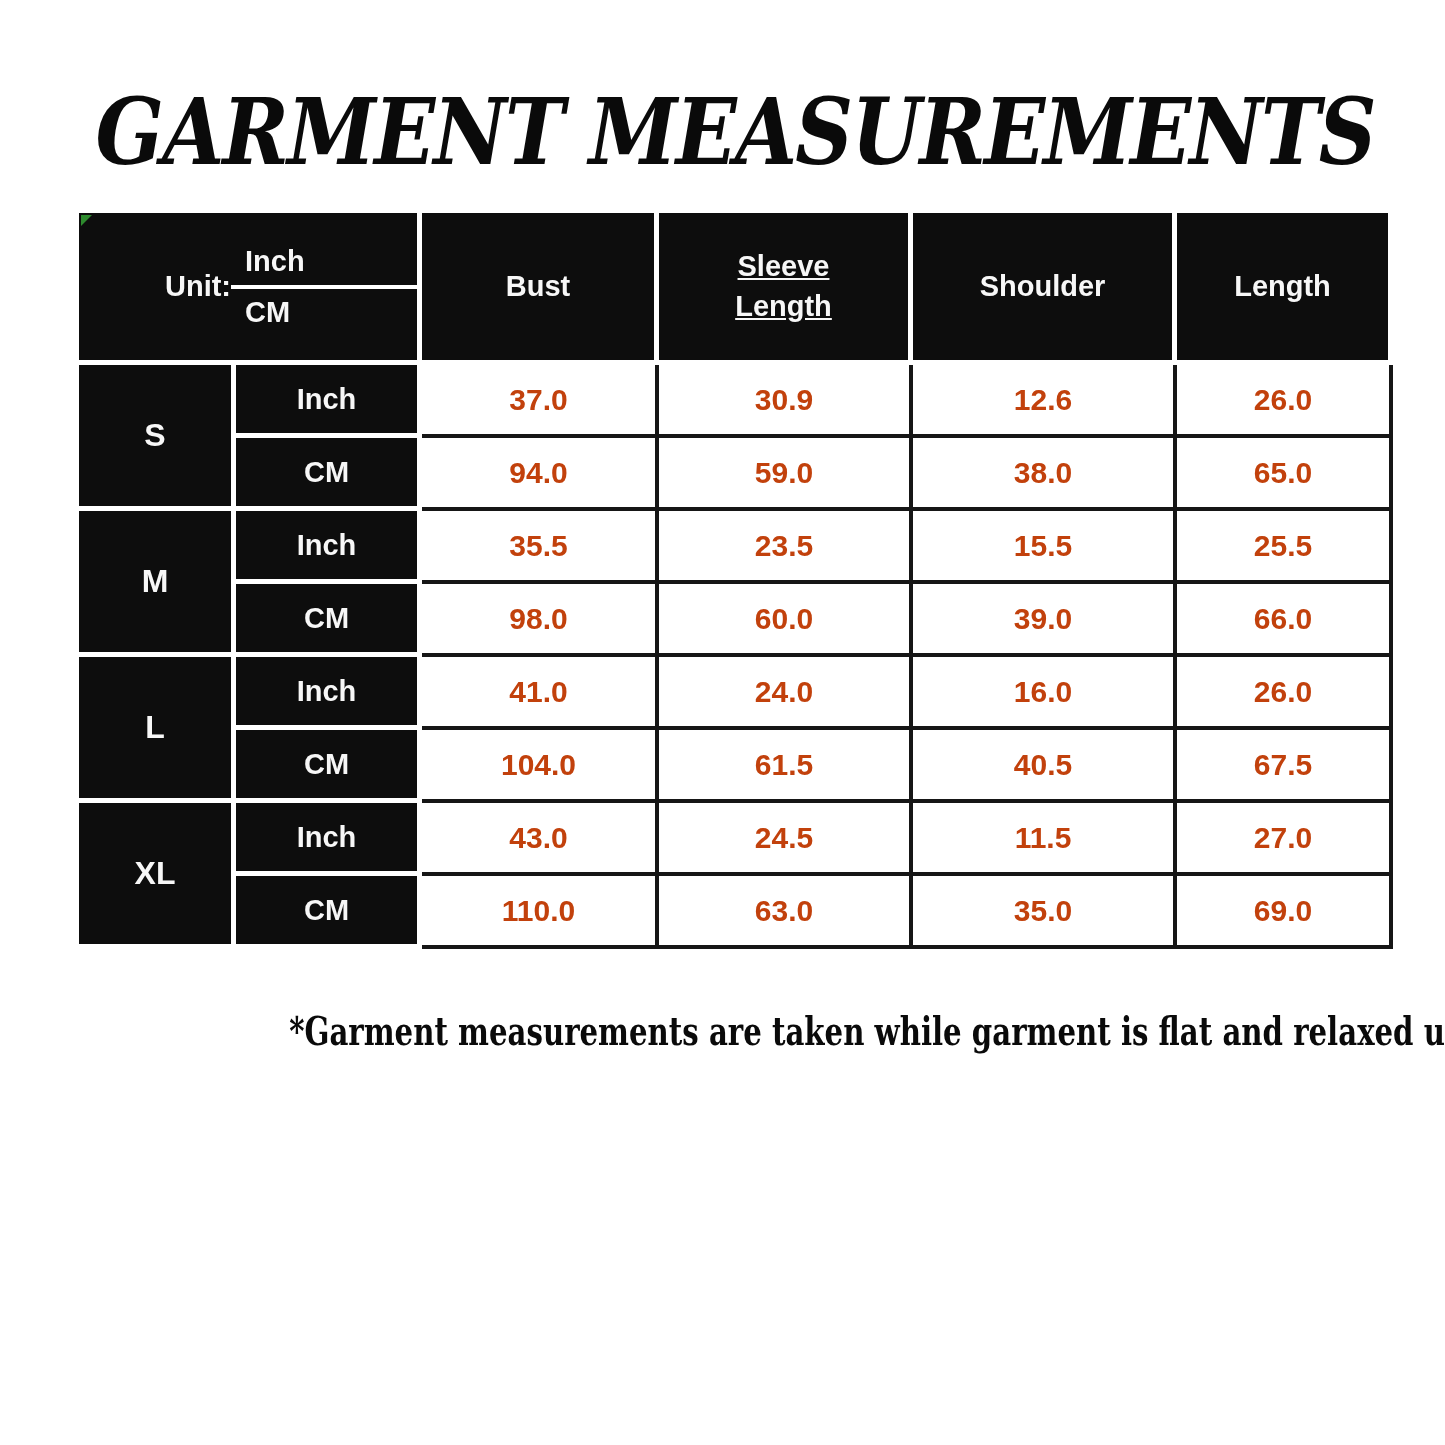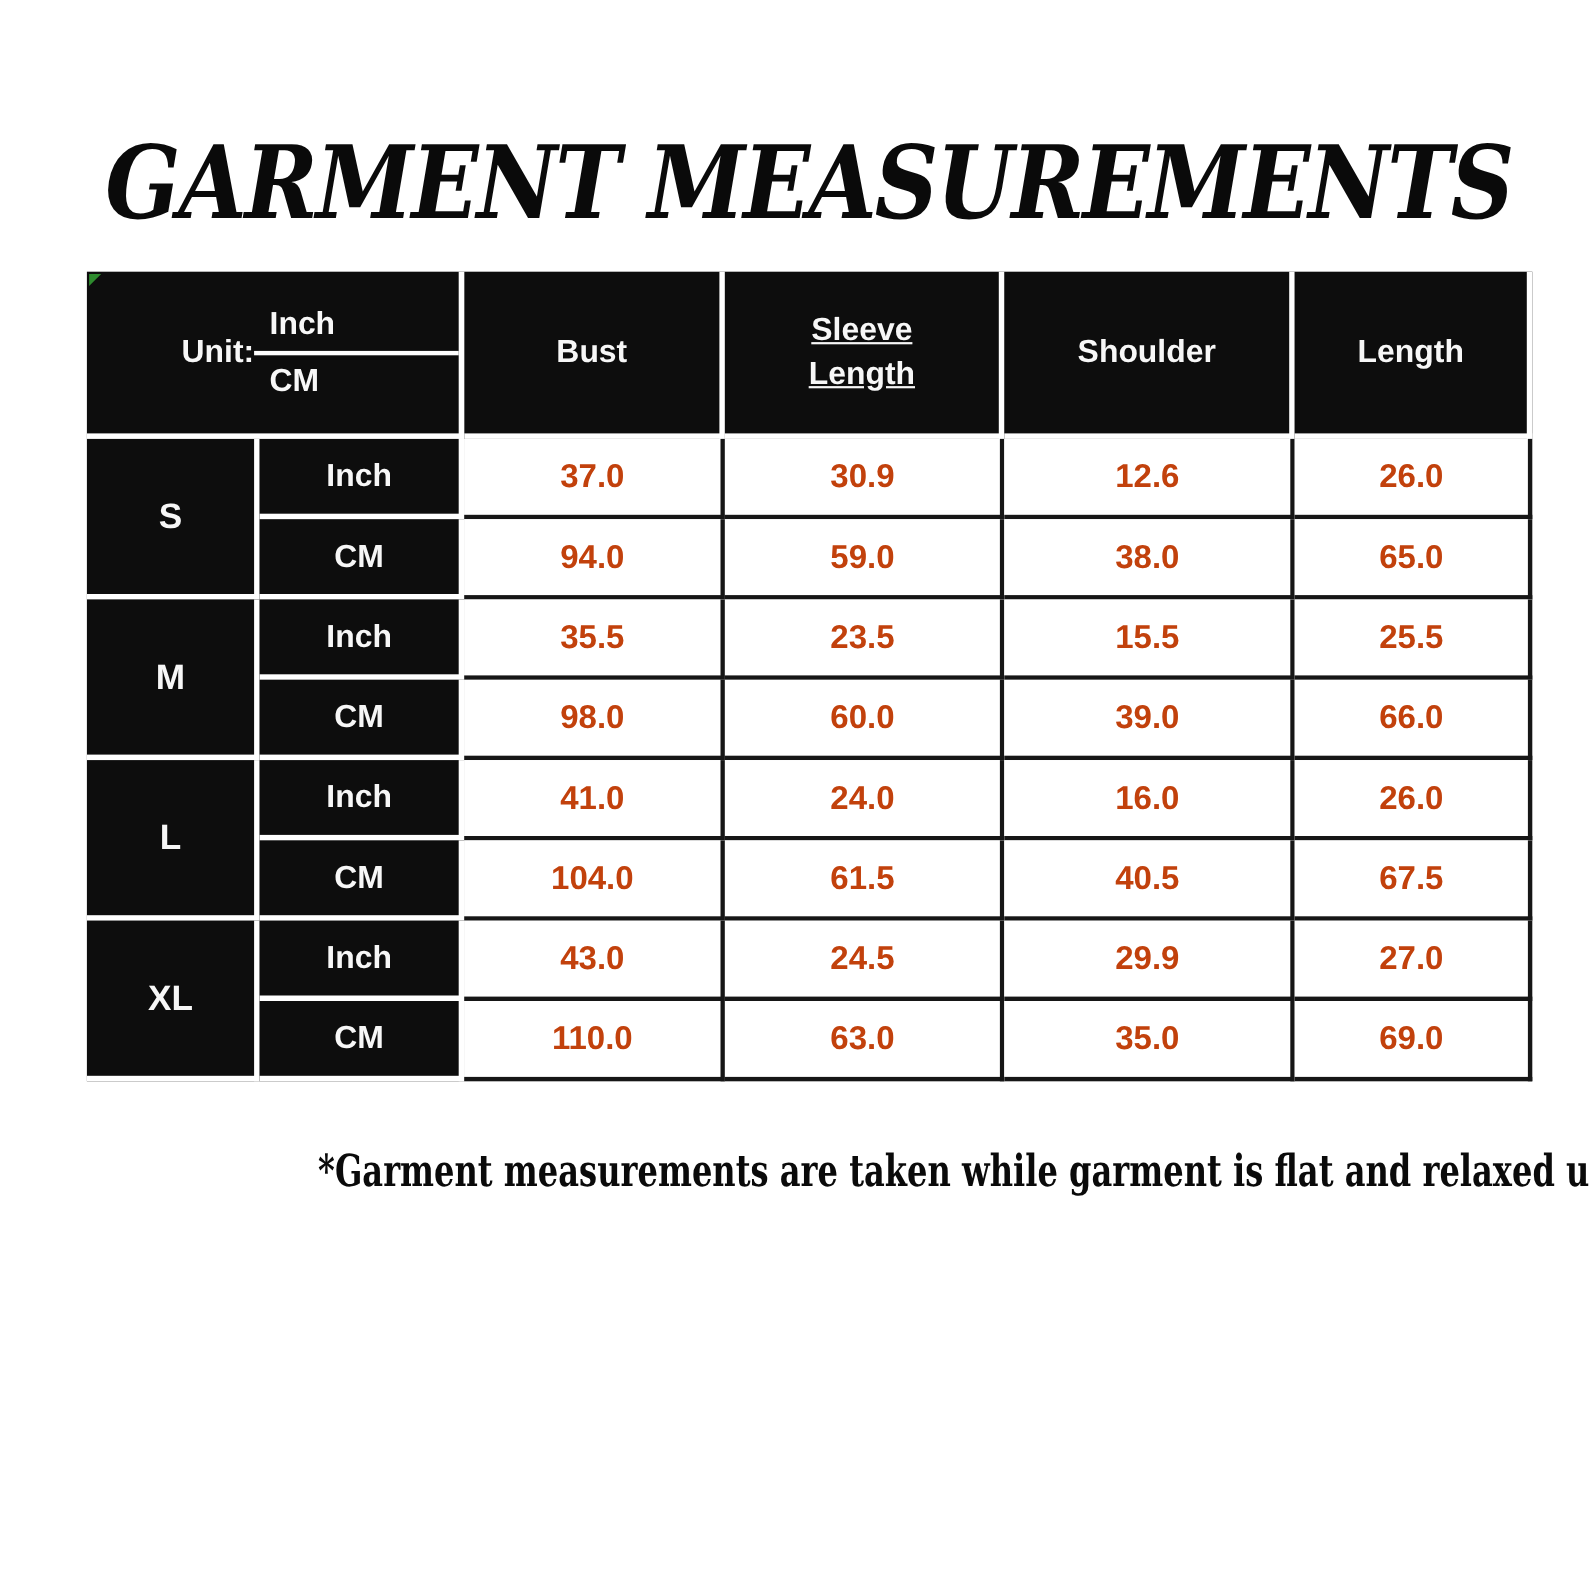--- a/index.html
+++ b/index.html
@@ -7,21 +7,21 @@
     padding: 0;
     background: #ffffff;
     width: 1445px;
     height: 1445px;
     overflow: hidden;
     font-family: "Liberation Sans", sans-serif;
   }
 
   
   .title-wrap {
-    padding-top: 112px;
+    padding-top: 78px;
     text-align: center;
     white-space: nowrap;
   }
   .title {
     display: inline-block;
     font-family: "DejaVu Serif", serif;
     font-style: italic;
     font-weight: bold;
     font-size: 92px;
     letter-spacing: -2px;
@@ -165,21 +165,21 @@
   <div class="cell dark rowlab" style="grid-area:7/2/8/3">CM</div>
   <div class="cell light" style="grid-area:7/3/8/4">104.0</div>
   <div class="cell light" style="grid-area:7/4/8/5">61.5</div>
   <div class="cell light" style="grid-area:7/5/8/6">40.5</div>
   <div class="cell light" style="grid-area:7/6/8/7">67.5</div>
 
   <div class="cell dark size" style="grid-area:8/1/10/2">XL</div>
   <div class="cell dark rowlab" style="grid-area:8/2/9/3">Inch</div>
   <div class="cell light" style="grid-area:8/3/9/4">43.0</div>
   <div class="cell light" style="grid-area:8/4/9/5">24.5</div>
-  <div class="cell light" style="grid-area:8/5/9/6">29.9</div>
+  <div class="cell light" style="grid-area:8/5/9/6">11.5</div>
   <div class="cell light" style="grid-area:8/6/9/7">27.0</div>
   <div class="cell dark rowlab" style="grid-area:9/2/10/3">CM</div>
   <div class="cell light" style="grid-area:9/3/10/4">110.0</div>
   <div class="cell light" style="grid-area:9/4/10/5">63.0</div>
   <div class="cell light" style="grid-area:9/5/10/6">35.0</div>
   <div class="cell light" style="grid-area:9/6/10/7">69.0</div>
 
 </div>
 
 <div class="footnote-wrap">

